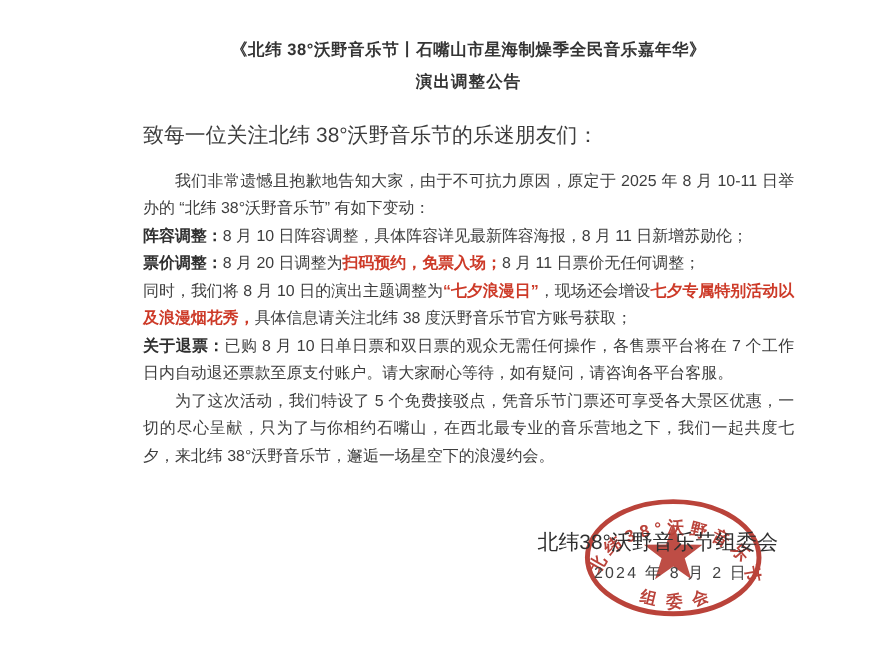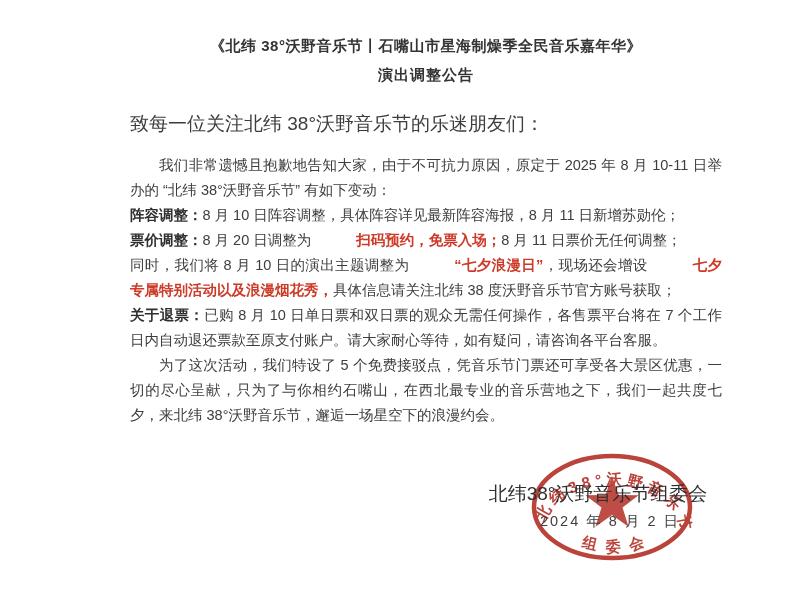--- a/index.html
+++ b/index.html
@@ -12,21 +12,21 @@
   .page{position:relative;width:800px;height:600px;overflow:hidden;background:#ffffff;}
   .content{position:absolute;left:130px;top:36px;width:592px;}
   .title{font-weight:bold;font-size:15px;line-height:20px;text-align:center;color:#343434;letter-spacing:0.5px;}
   .subtitle{font-weight:bold;font-size:15px;line-height:20px;text-align:center;color:#343434;margin-top:9px;letter-spacing:1px;}
   .salutation{margin-top:26px;font-size:19px;line-height:25px;color:var(--ink);}
   .bodyblock{margin-top:17px;font-size:14.5px;line-height:25px;}
   .bodyblock p{margin:0;text-align:justify;}
   .indent{text-indent:2em;}
   .gap{margin-top:13px;}
   .lbl{font-weight:bold;color:#2f2f2f;}
-  .red{color:var(--red);font-weight:bold;padding-left:45px;}
+  .red{color:var(--red);font-weight:bold;}
   .sig-org{position:absolute;top:484px;left:448px;width:300px;text-align:center;font-size:19px;line-height:20px;color:#2f2f2f;z-index:3;}
   .sig-date{position:absolute;top:511px;left:460px;width:300px;text-align:center;font-size:14.5px;line-height:20px;color:#404040;letter-spacing:2px;z-index:3;}
   .stamp{position:absolute;left:527px;top:450px;width:170px;height:114px;z-index:2;opacity:0.93;}
 </style>
 </head>
 <body>
 
 <div class="page">
 
   <div class="content">

